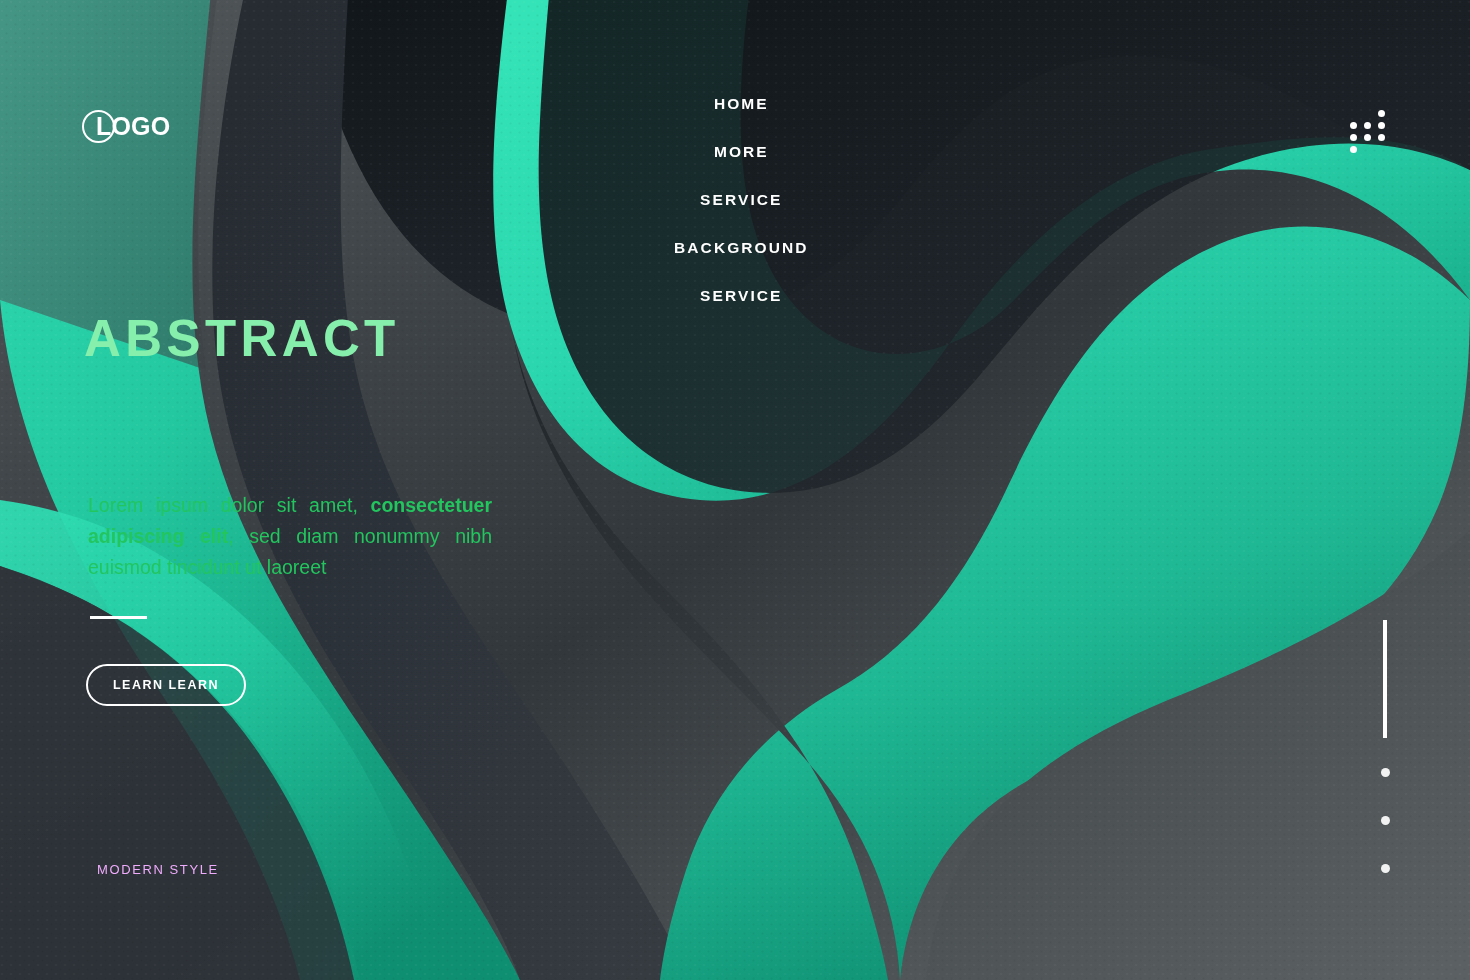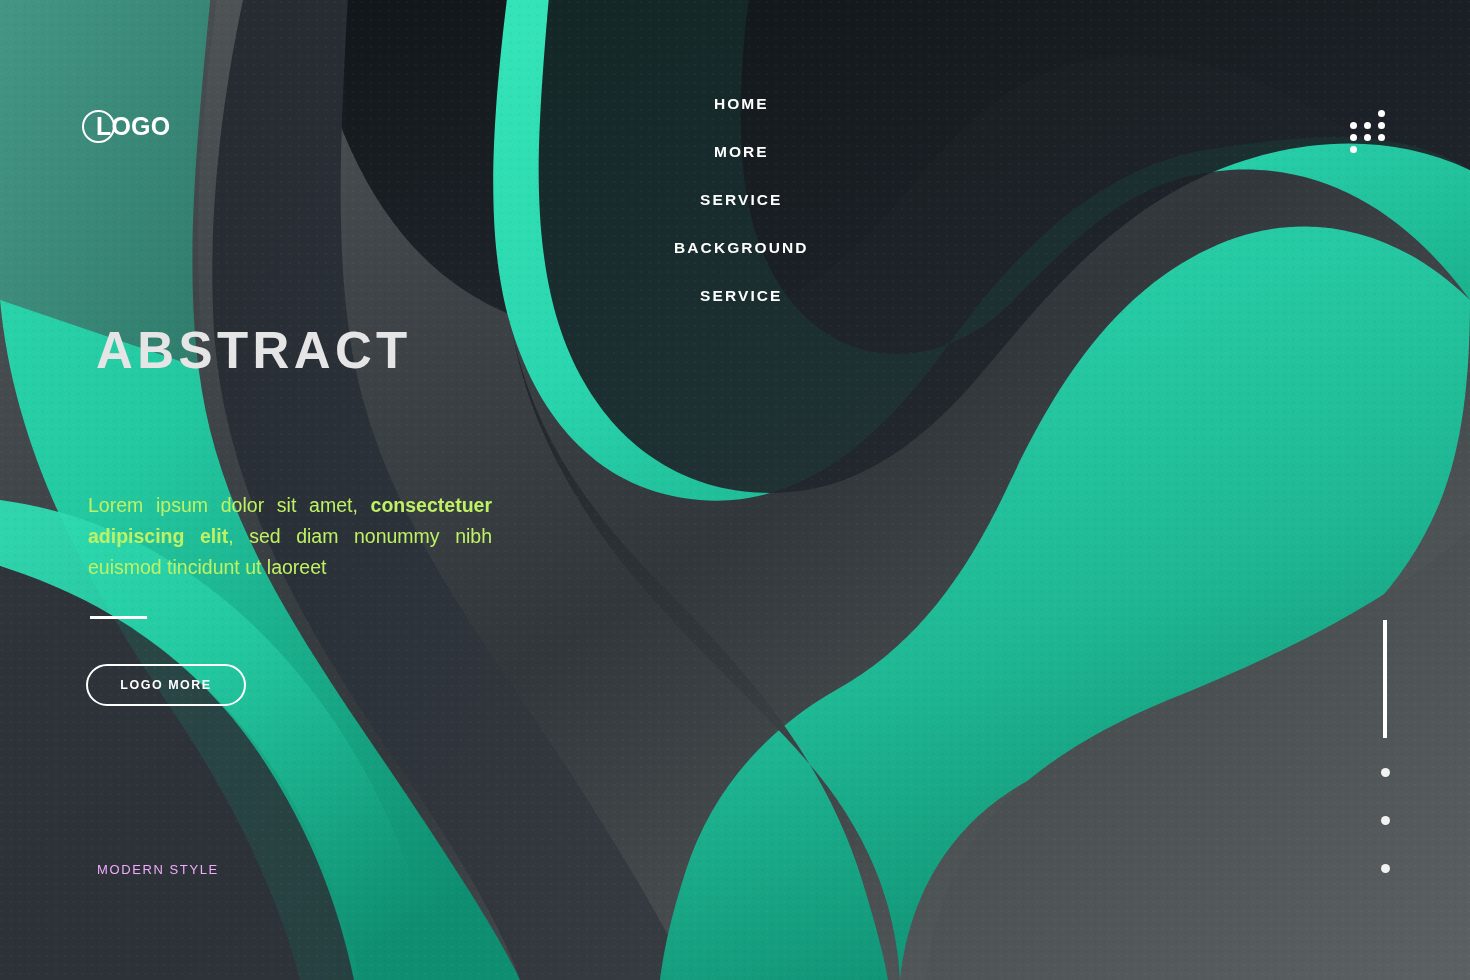--- a/index.html
+++ b/index.html
@@ -97,35 +97,35 @@
     background: #ffffff;
   }
   
   .hero {
     position: absolute;
     left: 84px;
     top: 310px;
     width: 560px;
   }
   .hero h1 {
-    margin: 12px;
-    color: #e5e5e5;
+    margin: 0;
+    color: #86efac;
     font-size: 51px;
     font-weight: 700;
     letter-spacing: 4.4px;
     line-height: 57px;
     white-space: pre-line;
   }
   .hero p {
     margin: 0;
     position: absolute;
     left: 4px;
     top: 180px;
     width: 404px;
-    color: #bef264;
+    color: #22c55e;
     font-size: 19.5px;
     font-weight: 400;
     line-height: 31px;
     text-align: justify;
     text-align-last: left;
   }
   .hero p b { font-weight: 700; }
   .rule {
     position: absolute;
     left: 90px;
@@ -339,21 +339,21 @@
     </div>
 
     <div class="hero">
       <h1><span>ABSTRACT</span><br></h1>
 
       <p><span>Lorem ipsum dolor sit amet, </span><b>consectetuer adipiscing elit</b><span>, sed diam nonummy nibh euismod tincidunt ut laoreet</span></p>
     </div>
 
     <div class="rule"></div>
 
-    <button class="cta">LOGO MORE</button>
+    <button class="cta">LEARN LEARN</button>
 
     <div class="tagline">MODERN STYLE</div>
 
     <div class="indicator">
       <span class="bar"></span>
       <span class="pdot" style="top:148px;"></span>
       <span class="pdot" style="top:196px;"></span>
       <span class="pdot" style="top:244px;"></span>
     </div>
 

